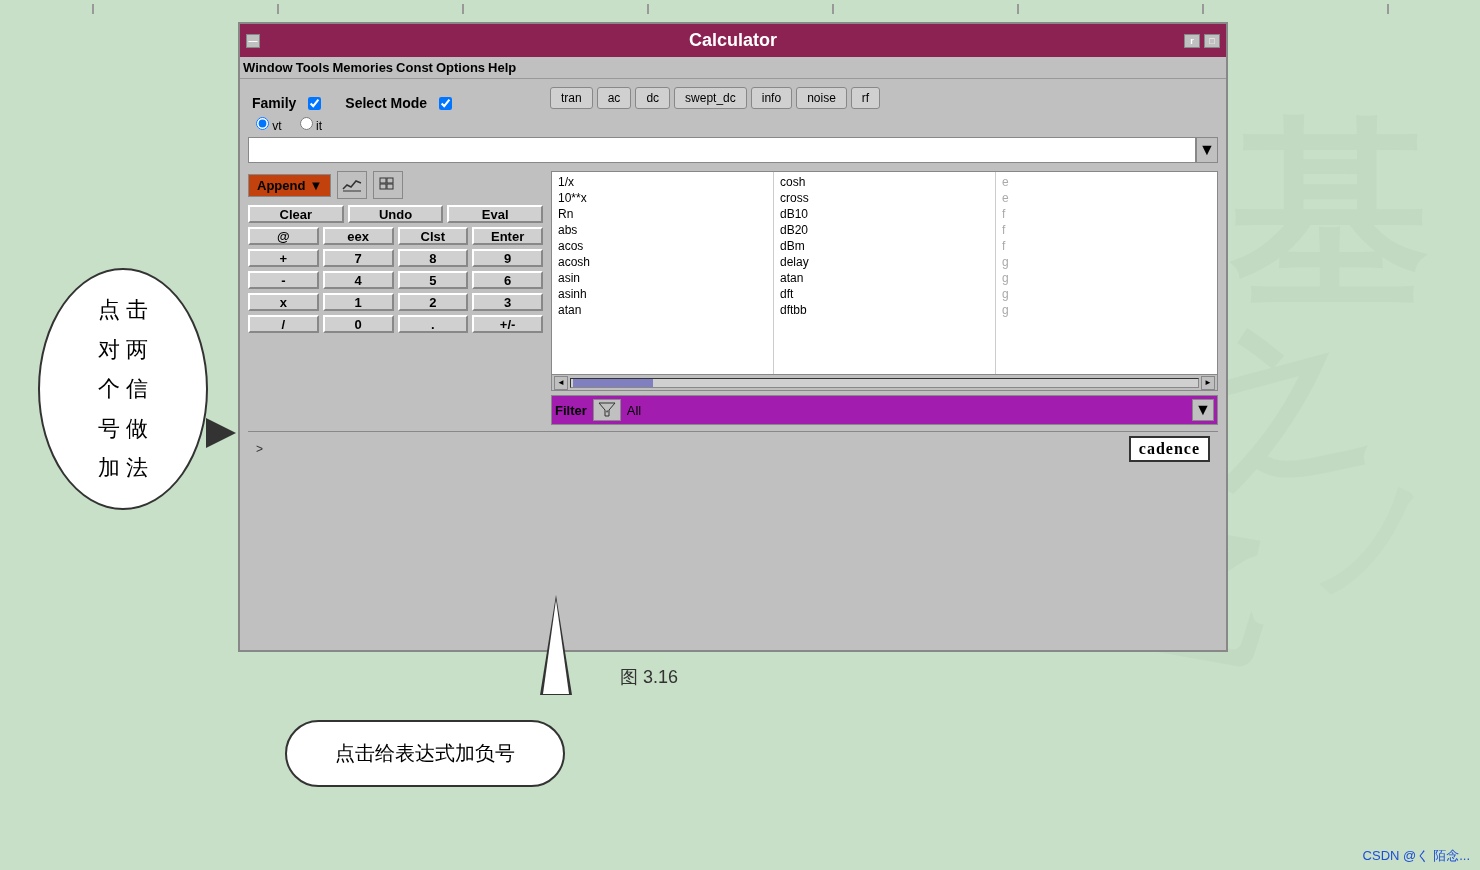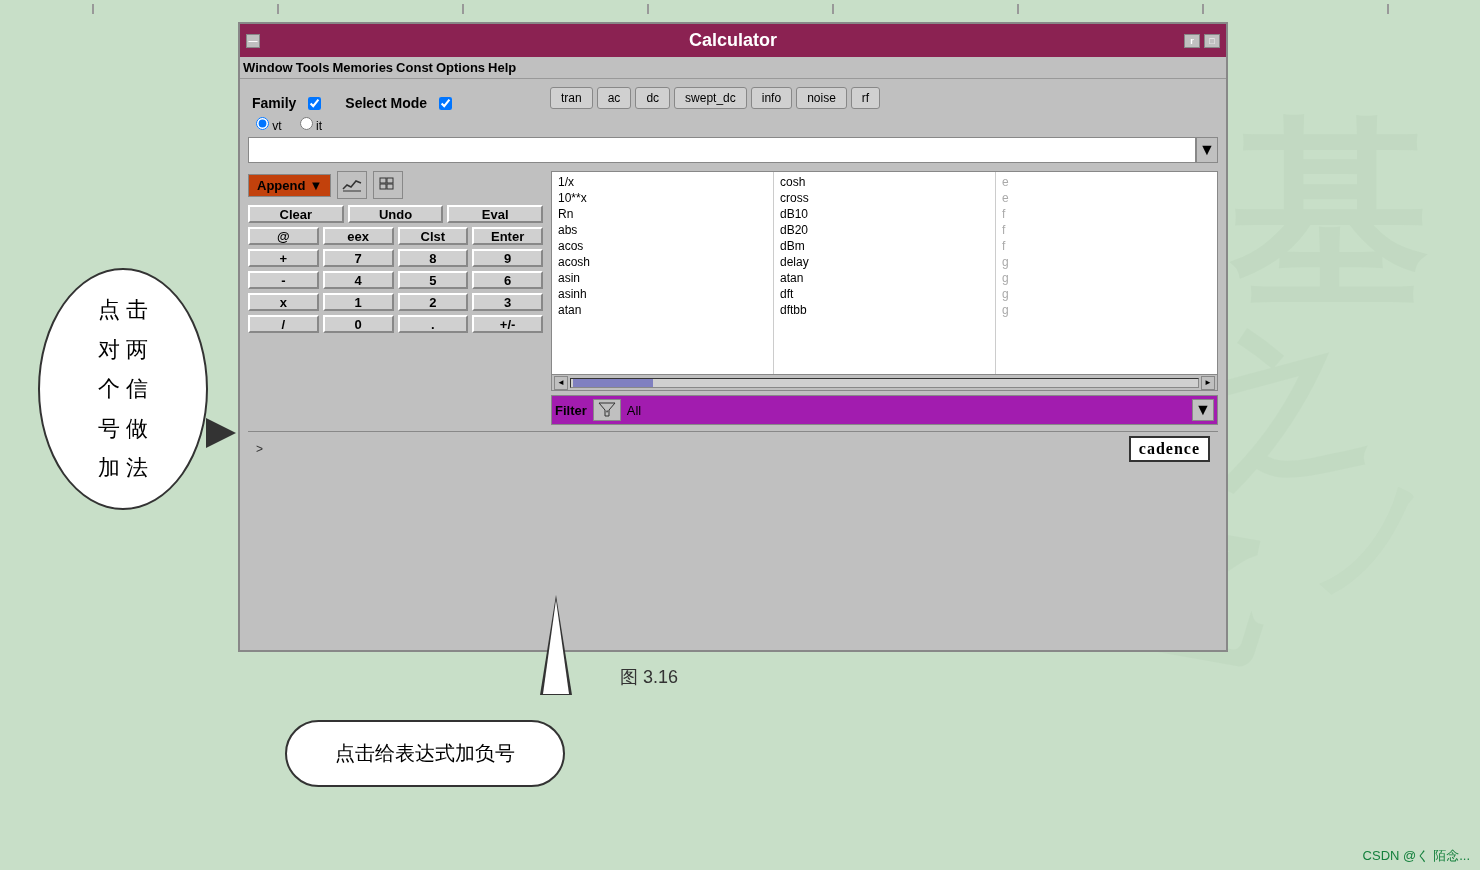--- a/index.html
+++ b/index.html
@@ -460,21 +460,21 @@
       color: #333;
       z-index: 10;
     }
 
     
     .csdn-watermark {
       position: absolute;
       right: 10px;
       bottom: 5px;
       font-size: 13px;
-      color: #15803d;
+      color: #1d4ed8;
       z-index: 5;
     }
 
     
     .top-grid {
       position: absolute;
       top: 0;
       left: 0;
       right: 0;
       height: 18px;

